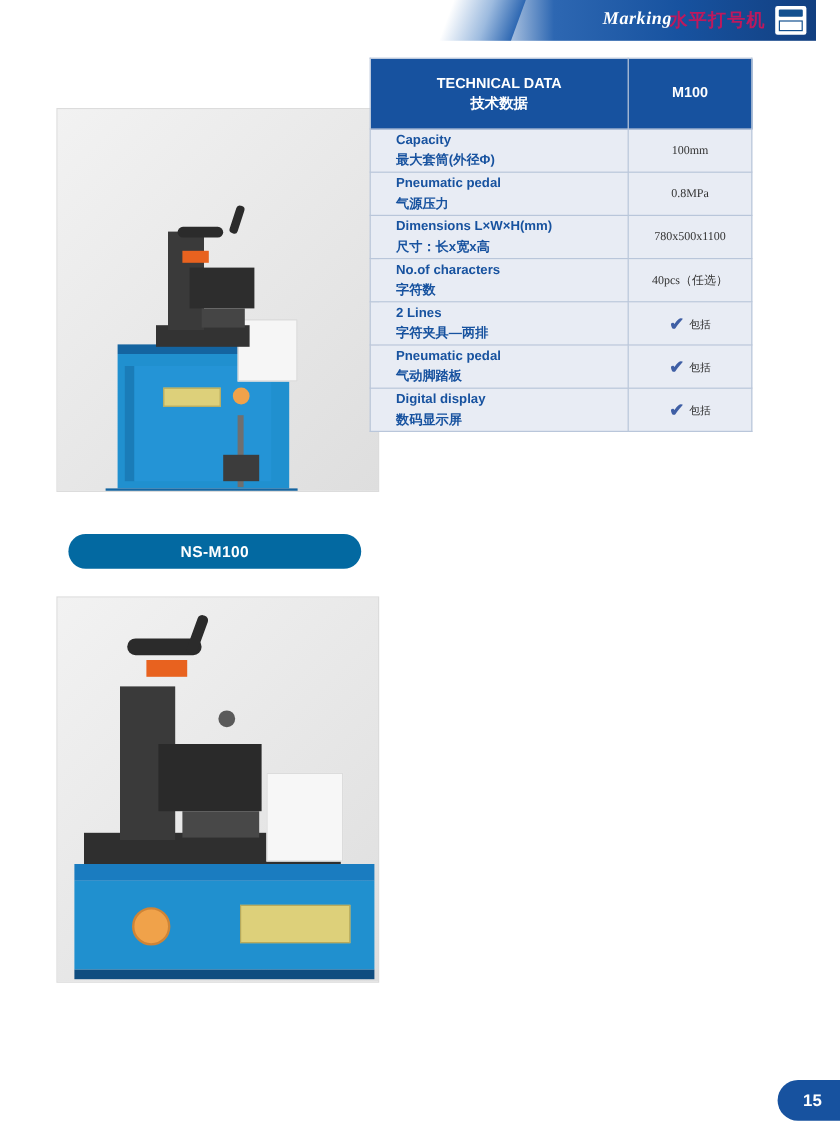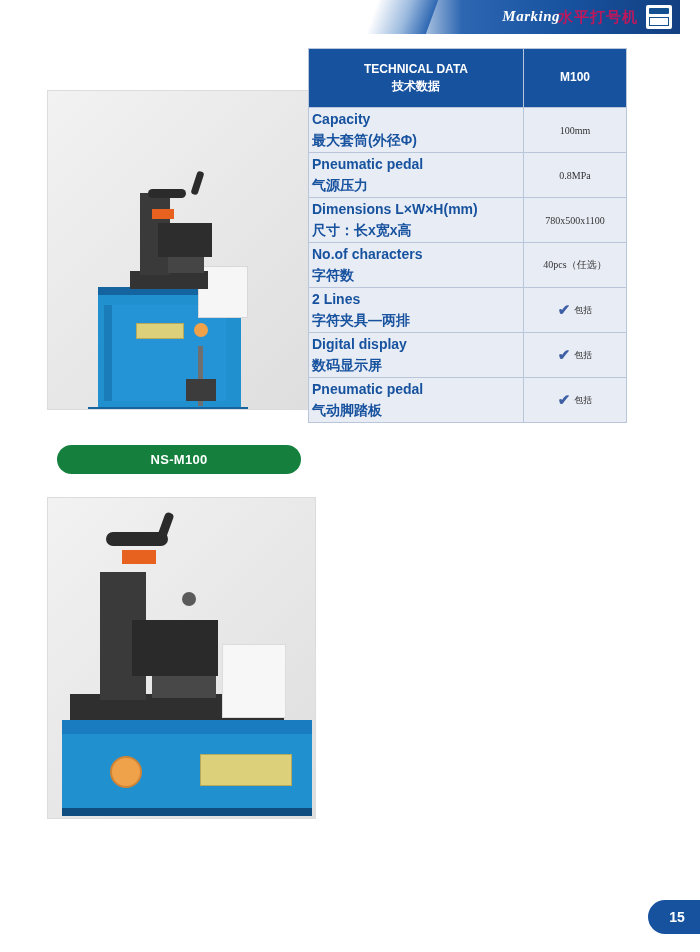--- a/index.html
+++ b/index.html
@@ -120,21 +120,21 @@
   .m-orange { position: absolute; background: #e8621f; }
   .m-yellow { position: absolute; background: #e8d25c; }
 
   
   .model-pill {
     position: absolute;
     left: 57px;
     top: 445px;
     width: 244px;
     height: 29px;
-    background: #15803d;
+    background: #0369a1;
     border-radius: 15px;
     color: #ffffff;
     font-size: 13px;
     font-weight: bold;
     display: flex;
     align-items: center;
     justify-content: center;
     letter-spacing: 0.3px;
   }
 
@@ -160,23 +160,23 @@
     vertical-align: middle;
   }
   .th-left { width: 212px; }
   .th-right { width: 100px; font-size: 13px; }
   .tech-table tbody td {
     background: #e8ecf4;
     height: 33px;
     vertical-align: middle;
   }
   .cell-label {
-    padding-left: 3px;
+    padding-left: 21px;
     color: #17529f;
-    font-size: 14px;
+    font-size: 11px;
     line-height: 1.5;
     font-weight: bold;
   }
   .cell-label .cn {
     font-weight: bold;
   }
   .cell-value {
     text-align: center;
     color: #333333;
     font-size: 10px;
@@ -312,32 +312,32 @@
       <td class="cell-label">
         <div>2 Lines</div>
         <div class="cn">字符夹具—两排</div>
       </td>
       <td class="cell-value check">
         <span class="tick">✔</span><span>包括</span>
       </td>
     </tr>
     <tr>
       <td class="cell-label">
+        <div>Pneumatic pedal</div>
+        <div class="cn">气动脚踏板</div>
+      </td>
+      <td class="cell-value check">
+        <span class="tick">✔</span><span>包括</span>
+      </td>
+    </tr>
+    <tr>
+      <td class="cell-label">
         <div>Digital display</div>
         <div class="cn">数码显示屏</div>
       </td>
       <td class="cell-value check">
         <span class="tick">✔</span><span>包括</span>
       </td>
     </tr>
-    <tr>
-      <td class="cell-label">
-        <div>Pneumatic pedal</div>
-        <div class="cn">气动脚踏板</div>
-      </td>
-      <td class="cell-value check">
-        <span class="tick">✔</span><span>包括</span>
-      </td>
-    </tr>
   </tbody>
 </table>
 
 <div class="page-tab">15</div>
 
 </body></html>

